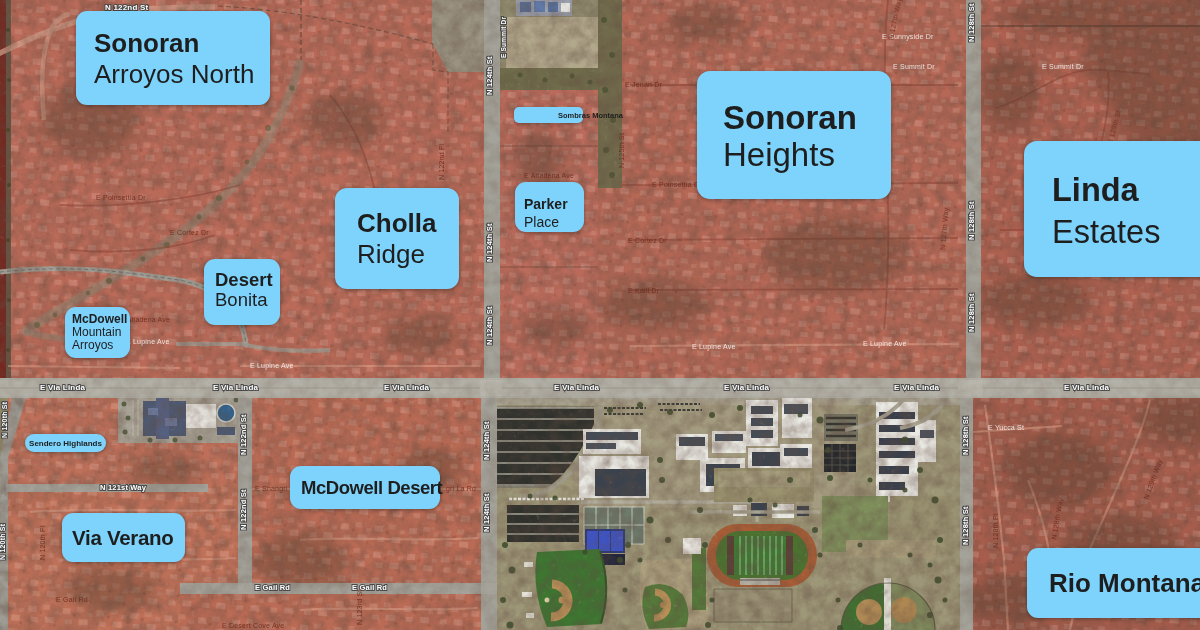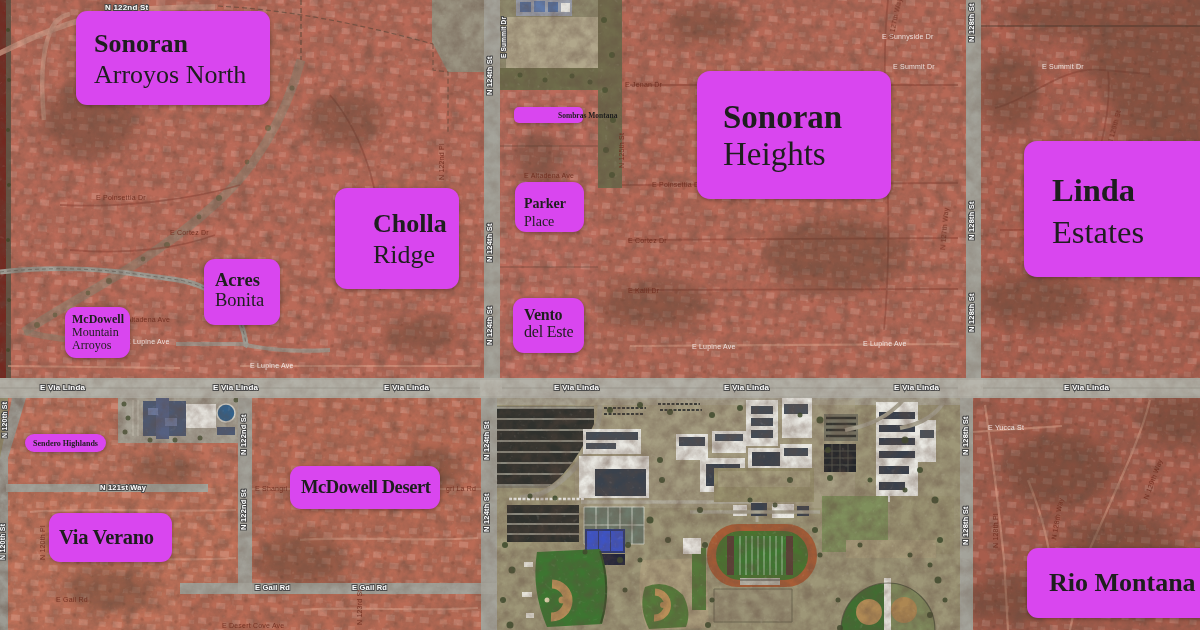--- a/index.html
+++ b/index.html
@@ -1,18 +1,18 @@
 <!DOCTYPE html>
 <html><head>
 <meta charset="utf-8">
 <style>
 html,body{margin:0;padding:0;}
 #map{position:relative;width:1200px;height:630px;overflow:hidden;background:#96906f;font-family:"Liberation Sans",sans-serif;}
 #map svg{position:absolute;left:0;top:0;}
-.card{position:absolute;background:#d946ef;border-radius:11px;color:#1e1e1e;box-shadow:0 1px 4px rgba(0,0,0,.35);font-family:Liberation Serif, serif;}
+.card{position:absolute;background:#7dd3fc;border-radius:11px;color:#1e1e1e;box-shadow:0 1px 4px rgba(0,0,0,.35);font-family:Liberation Sans, sans-serif;}
 .card b{font-weight:bold;}
 </style>
 </head>
 <body>
 <div id="map">
 <svg width="1200" height="630" viewBox="0 0 1200 630">
 <defs>
 <pattern id="h1" width="34" height="26" patternUnits="userSpaceOnUse" patternTransform="rotate(4)">
   <rect x="3" y="4" width="8" height="6" fill="#ffe7d8" opacity="0.17"></rect>
   <rect x="17" y="2" width="7" height="5" fill="#ffe7d8" opacity="0.13"></rect>
@@ -579,48 +579,45 @@
 <g transform="rotate(-90 362 625)">
           <text x="362" y="625">N 123rd St</text>
         </g>
 </g>
 </svg>
 
 <div class="card" style="left:76px;top:11px;width:194px;height:94px;">
   <div style="padding:17px 0 0 18px;font-size:26px;line-height:31px;"><b>Sonoran</b><br>Arroyos North</div>
 </div>
 <div class="card" style="left:335px;top:188px;width:124px;height:101px;border-radius:12px;">
-  <div style="padding:20px 12px 0 22px;font-size:26px;line-height:31px;margin-left:16px;"><b>Cholla</b><br>Ridge</div>
+  <div style="padding:20px 12px 0 22px;font-size:26px;line-height:31px;"><b>Cholla</b><br>Ridge</div>
 </div>
 <div class="card" style="left:697px;top:71px;width:194px;height:128px;border-radius:13px;">
   <div style="padding:28px 0 0 26px;font-size:33px;line-height:37px;"><b>Sonoran</b><br>Heights</div>
 </div>
 <div class="card" style="left:1024px;top:141px;width:180px;height:136px;border-radius:13px;border-top-right-radius:0;border-bottom-right-radius:0;">
   <div style="padding:28px 0 0 28px;font-size:32.5px;line-height:42px;"><b>Linda</b><br>Estates</div>
 </div>
 <div class="card" style="left:515px;top:182px;width:69px;height:50px;">
   <div style="padding:13px 0 0 9px;font-size:14px;line-height:18px;"><b>Parker</b><br>Place</div>
 </div>
 <div class="card" style="left:204px;top:259px;width:76px;height:66px;">
-  <div style="padding:11px 0 0 11px;font-size:18.5px;line-height:20px;"><b>Acres</b><br>Bonita</div>
-</div>
-<div class="card" style="left:513px;top:298px;width:71px;height:55px;">
-  <div style="padding:8px 0 0 11px;font-size:16px;line-height:17px;letter-spacing:-0.2px;white-space:nowrap;"><b>Vento</b><br>del Este</div>
+  <div style="padding:11px 0 0 11px;font-size:18.5px;line-height:20px;"><b>Desert</b><br>Bonita</div>
 </div>
 <div class="card" style="left:65px;top:307px;width:65px;height:51px;">
   <div style="padding:6px 0 0 7px;font-size:12px;line-height:13px;"><b>McDowell</b><br>Mountain<br>Arroyos</div>
 </div>
 <div class="card" style="left:514px;top:107px;width:69px;height:16px;text-align:center;border-radius:5px;">
   <div style="padding-top:3.5px;font-size:7.5px;white-space:nowrap;margin-left:44px;"><b>Sombras Montana</b></div>
 </div>
 <div class="card" style="left:25px;top:434px;width:81px;height:18px;text-align:center;border-radius:9px;">
   <div style="padding-top:5px;font-size:8px;white-space:nowrap;"><b>Sendero Highlands</b></div>
 </div>
 <div class="card" style="left:290px;top:466px;width:150px;height:43px;">
   <div style="padding:11px 0 0 11px;font-size:18.5px;letter-spacing:-0.45px;white-space:nowrap;"><b>McDowell Desert</b></div>
 </div>
-<div class="card" style="left:49px;top:513px;width:123px;height:49px;">
+<div class="card" style="left:62px;top:513px;width:123px;height:49px;">
   <div style="padding:13px 0 0 10px;font-size:20.5px;letter-spacing:-0.3px;white-space:nowrap;"><b>Via Verano</b></div>
 </div>
 <div class="card" style="left:1027px;top:548px;width:200px;height:70px;border-top-right-radius:0;border-bottom-right-radius:0;">
   <div style="padding:20px 0 0 22px;font-size:26px;white-space:nowrap;"><b>Rio Montana</b></div>
 </div>
 </div>
 
 </body></html>

